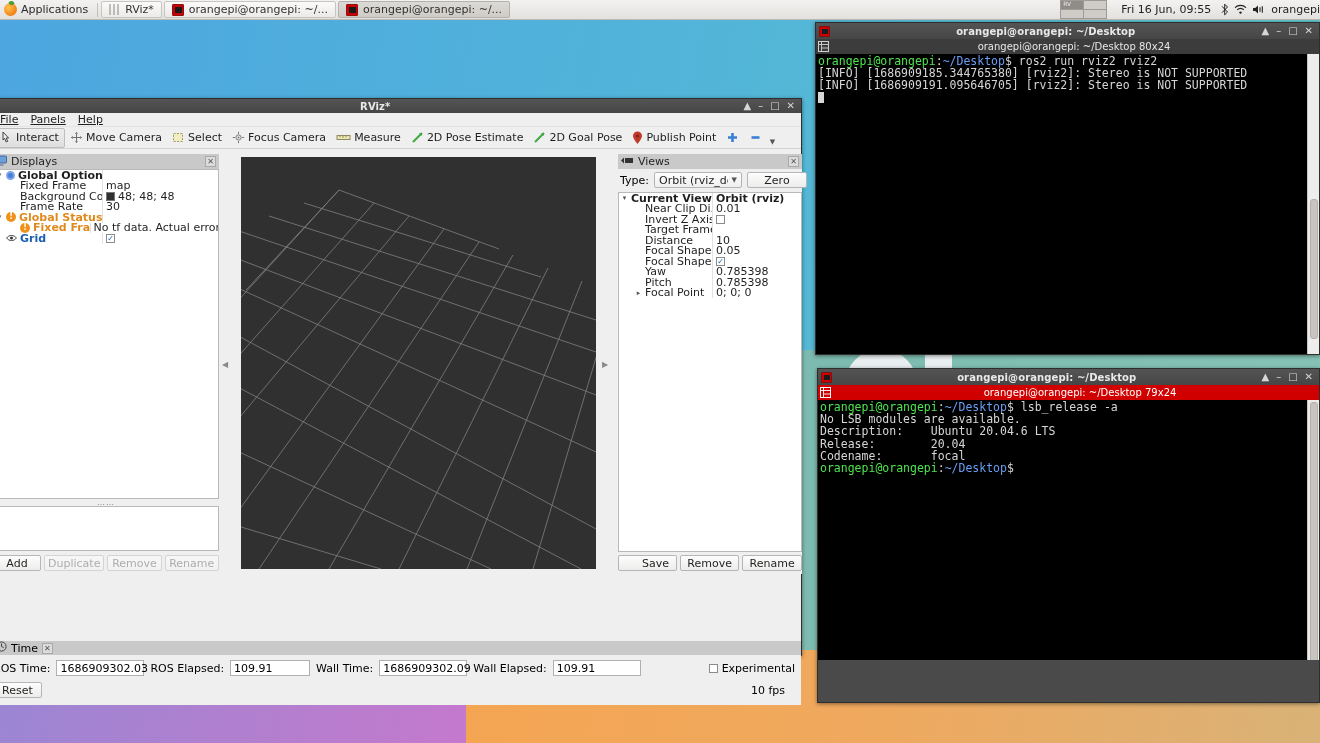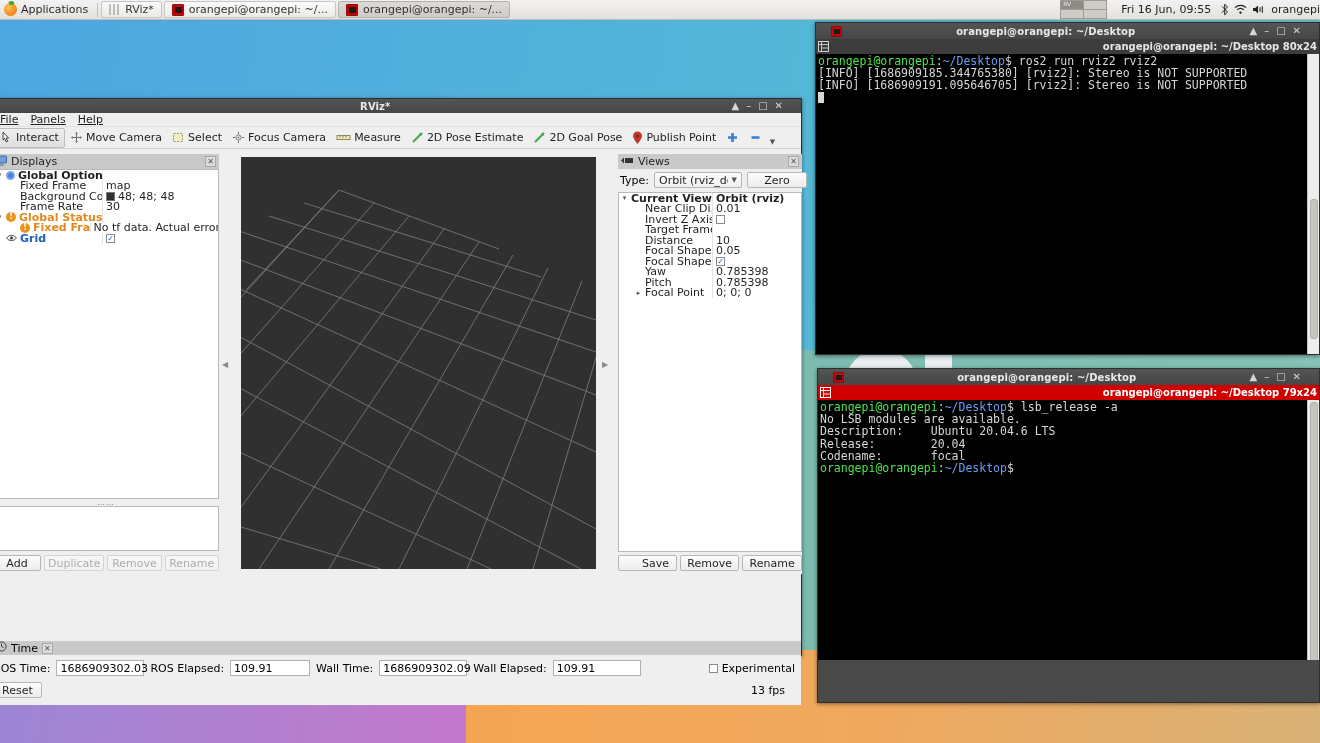--- a/index.html
+++ b/index.html
@@ -60,37 +60,37 @@
   .clock { font-size: 11px; color: #222; padding: 0 4px; }
   .tray { display: flex; align-items: center; gap: 5px; }
   .tray svg { display: block; }
   .tray-user { font-size: 11px; color: #222; }
 
   
   .win { position: absolute; background: #4a4a4a;
     border: 1px solid #2e2e2e; box-shadow: 0 1px 4px rgba(0,0,0,.45); }
   .titlebar { height: 16px; background: linear-gradient(#545454,#464646);
     display: flex; align-items: center; color: #e8e8e8; font-size: 10px;
-    padding: 0 15px; user-select: none; }
+    padding: 0 3px; user-select: none; }
   .titlebar .ttl { flex: 1 1 auto; text-align: center; font-weight: bold; letter-spacing: .1px;
     overflow: hidden; white-space: nowrap; }
   .tb-ico { width: 11px; height: 11px; flex: none; background: #cc0000;
     border: 1px solid #7d1010; border-radius: 1px; position: relative; }
   .tb-ico:after { content:""; position:absolute; left:2px; top:2px; width:6px; height:5px; background:#1b1b1b; }
   .tb-btns { display: flex; align-items: center; gap: 7px; padding-right: 3px; color: #d6d6d6;
     font-size: 10px; flex: none; }
   .tb-btns span { cursor: default; line-height: 10px; }
 
   
   .term-tabbar { height: 15px; display: flex; align-items: center;
     background: #3c3c3c; color: #e6e6e6; font-size: 10px;
     font-family: "DejaVu Sans", "Liberation Sans", sans-serif; padding: 0 2px; }
   .term-tabbar.red { background: #d10000; color: #ffffff; font-weight: bold; gap: 10px; }
   .tabicon { width: 11px; height: 11px; flex: none; margin-right: 2px; }
-  .term-tabbar .tlabel { flex: 1 1 auto; text-align: right; font-weight: bold; white-space: nowrap; }
+  .term-tabbar .tlabel { flex: 1 1 auto; text-align: center; font-weight: normal; white-space: nowrap; }
   .term-body { background: #000; color: #d6d6d6;
     font-family: "DejaVu Sans Mono", "Liberation Mono", monospace;
     font-size: 11.5px; line-height: 12.2px; padding: 1px 2px; overflow: hidden;
     position: relative; }
   .term-body .line { white-space: pre; }
   .g { color: #4ee44e; }
   .b { color: #6a9ef5; }
   .w { color: #d6d6d6; }
   .cursor-block { display: inline-block; width: 6px; height: 11px; background: #d6d6d6;
     vertical-align: -1px; }
@@ -680,20 +680,20 @@
             <div class="tf-input" style="width: 88px;">109.91</div>
             <div class="exp-wrap">
               <span class="cbox"></span>
               <span>Experimental</span>
             </div>
           </div>
         <div style="display:flex; align-items:center; padding-top:6px;">
           <div class="btn" style="min-width:32px;">
             <span>Reset</span>
           </div>
-          <div style="margin-left:auto; padding-right:16px;">13 fps</div>
+          <div style="margin-left:auto; padding-right:16px;">10 fps</div>
         </div>
       </div>
 
     </div>
   </div>
 
 </div>
 
 </body></html>

